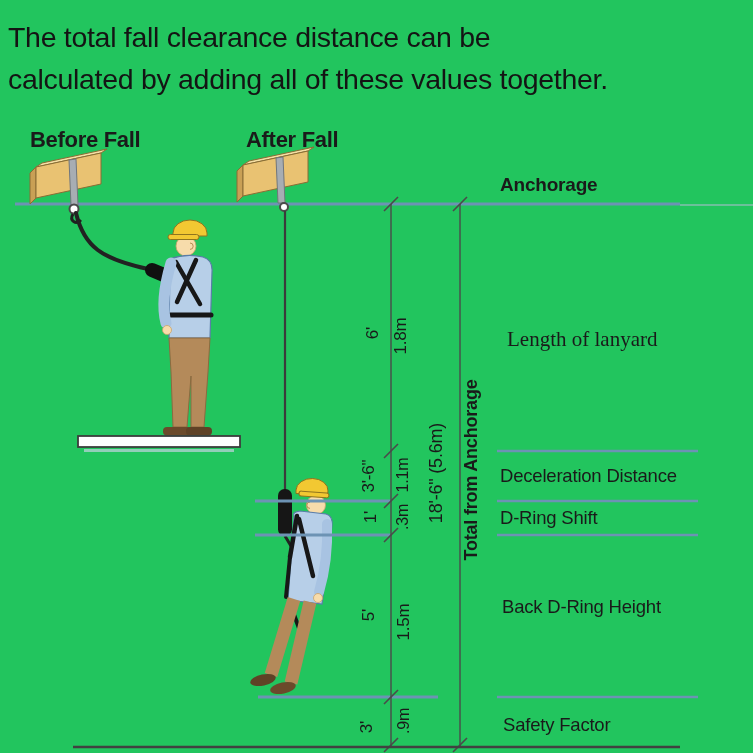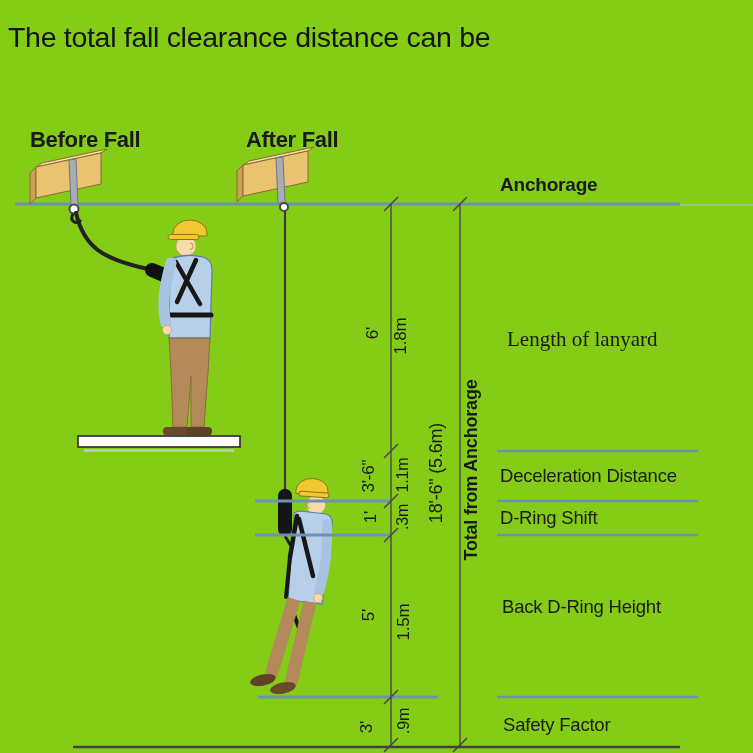--- a/index.html
+++ b/index.html
@@ -1,16 +1,16 @@
 <!DOCTYPE html>
 <html><head>
 <meta charset="utf-8">
 <style>
   html,body{margin:0;padding:0;background:#ffffff;}
-  .page{position:relative;width:753px;height:753px;overflow:hidden;background:#84cc16;
+  .page{position:relative;width:753px;height:753px;overflow:hidden;background:#22c55e;
         font-family:"Liberation Sans",sans-serif;}
   .header{position:absolute;left:8px;top:16px;width:740px;
           font-size:28.5px;line-height:42px;letter-spacing:-0.3px;
           color:#141414;font-weight:500;}
   svg{position:absolute;left:0;top:0;}
   svg text{fill:#1a1a1a;}
   .lbl      {font-size:18.5px;letter-spacing:-0.2px;}
   .lbl-b    {font-size:19px;font-weight:bold;letter-spacing:-0.2px;}
   .lbl-serif{font-family:"Liberation Serif",serif;font-size:21px;}
   .scene-lbl{font-size:22px;font-weight:bold;letter-spacing:-0.3px;}
@@ -23,20 +23,21 @@
   .rope{stroke:#3b3b3b;stroke-width:2.2;}
   .harness{stroke:#171717;stroke-linecap:round;}
 </style>
 </head>
 <body>
 
 <div class="page">
 
   <div class="header">
     <div>The total fall clearance distance can be</div>
+    <div>calculated by adding all of these values together.</div>
   </div>
 
   <svg width="753" height="753" viewBox="0 0 753 753">
 
     <line x1="15" y1="204" x2="680" y2="204" stroke-width="3" stroke="#6d93b4"></line>
     <line x1="680" y1="205" x2="753" y2="205" stroke="#a9bccb" stroke-width="2" opacity="0.55"></line>
 
     <g>
       <polygon points="30,173 36,167 36,198 30,204" fill="#c9a055" stroke="#8a6d35" stroke-width="1"></polygon>
       <polygon points="36,167 101,153 107,149 42,163" fill="#f5dfa4" stroke="#8a6d35" stroke-width="1"></polygon>

